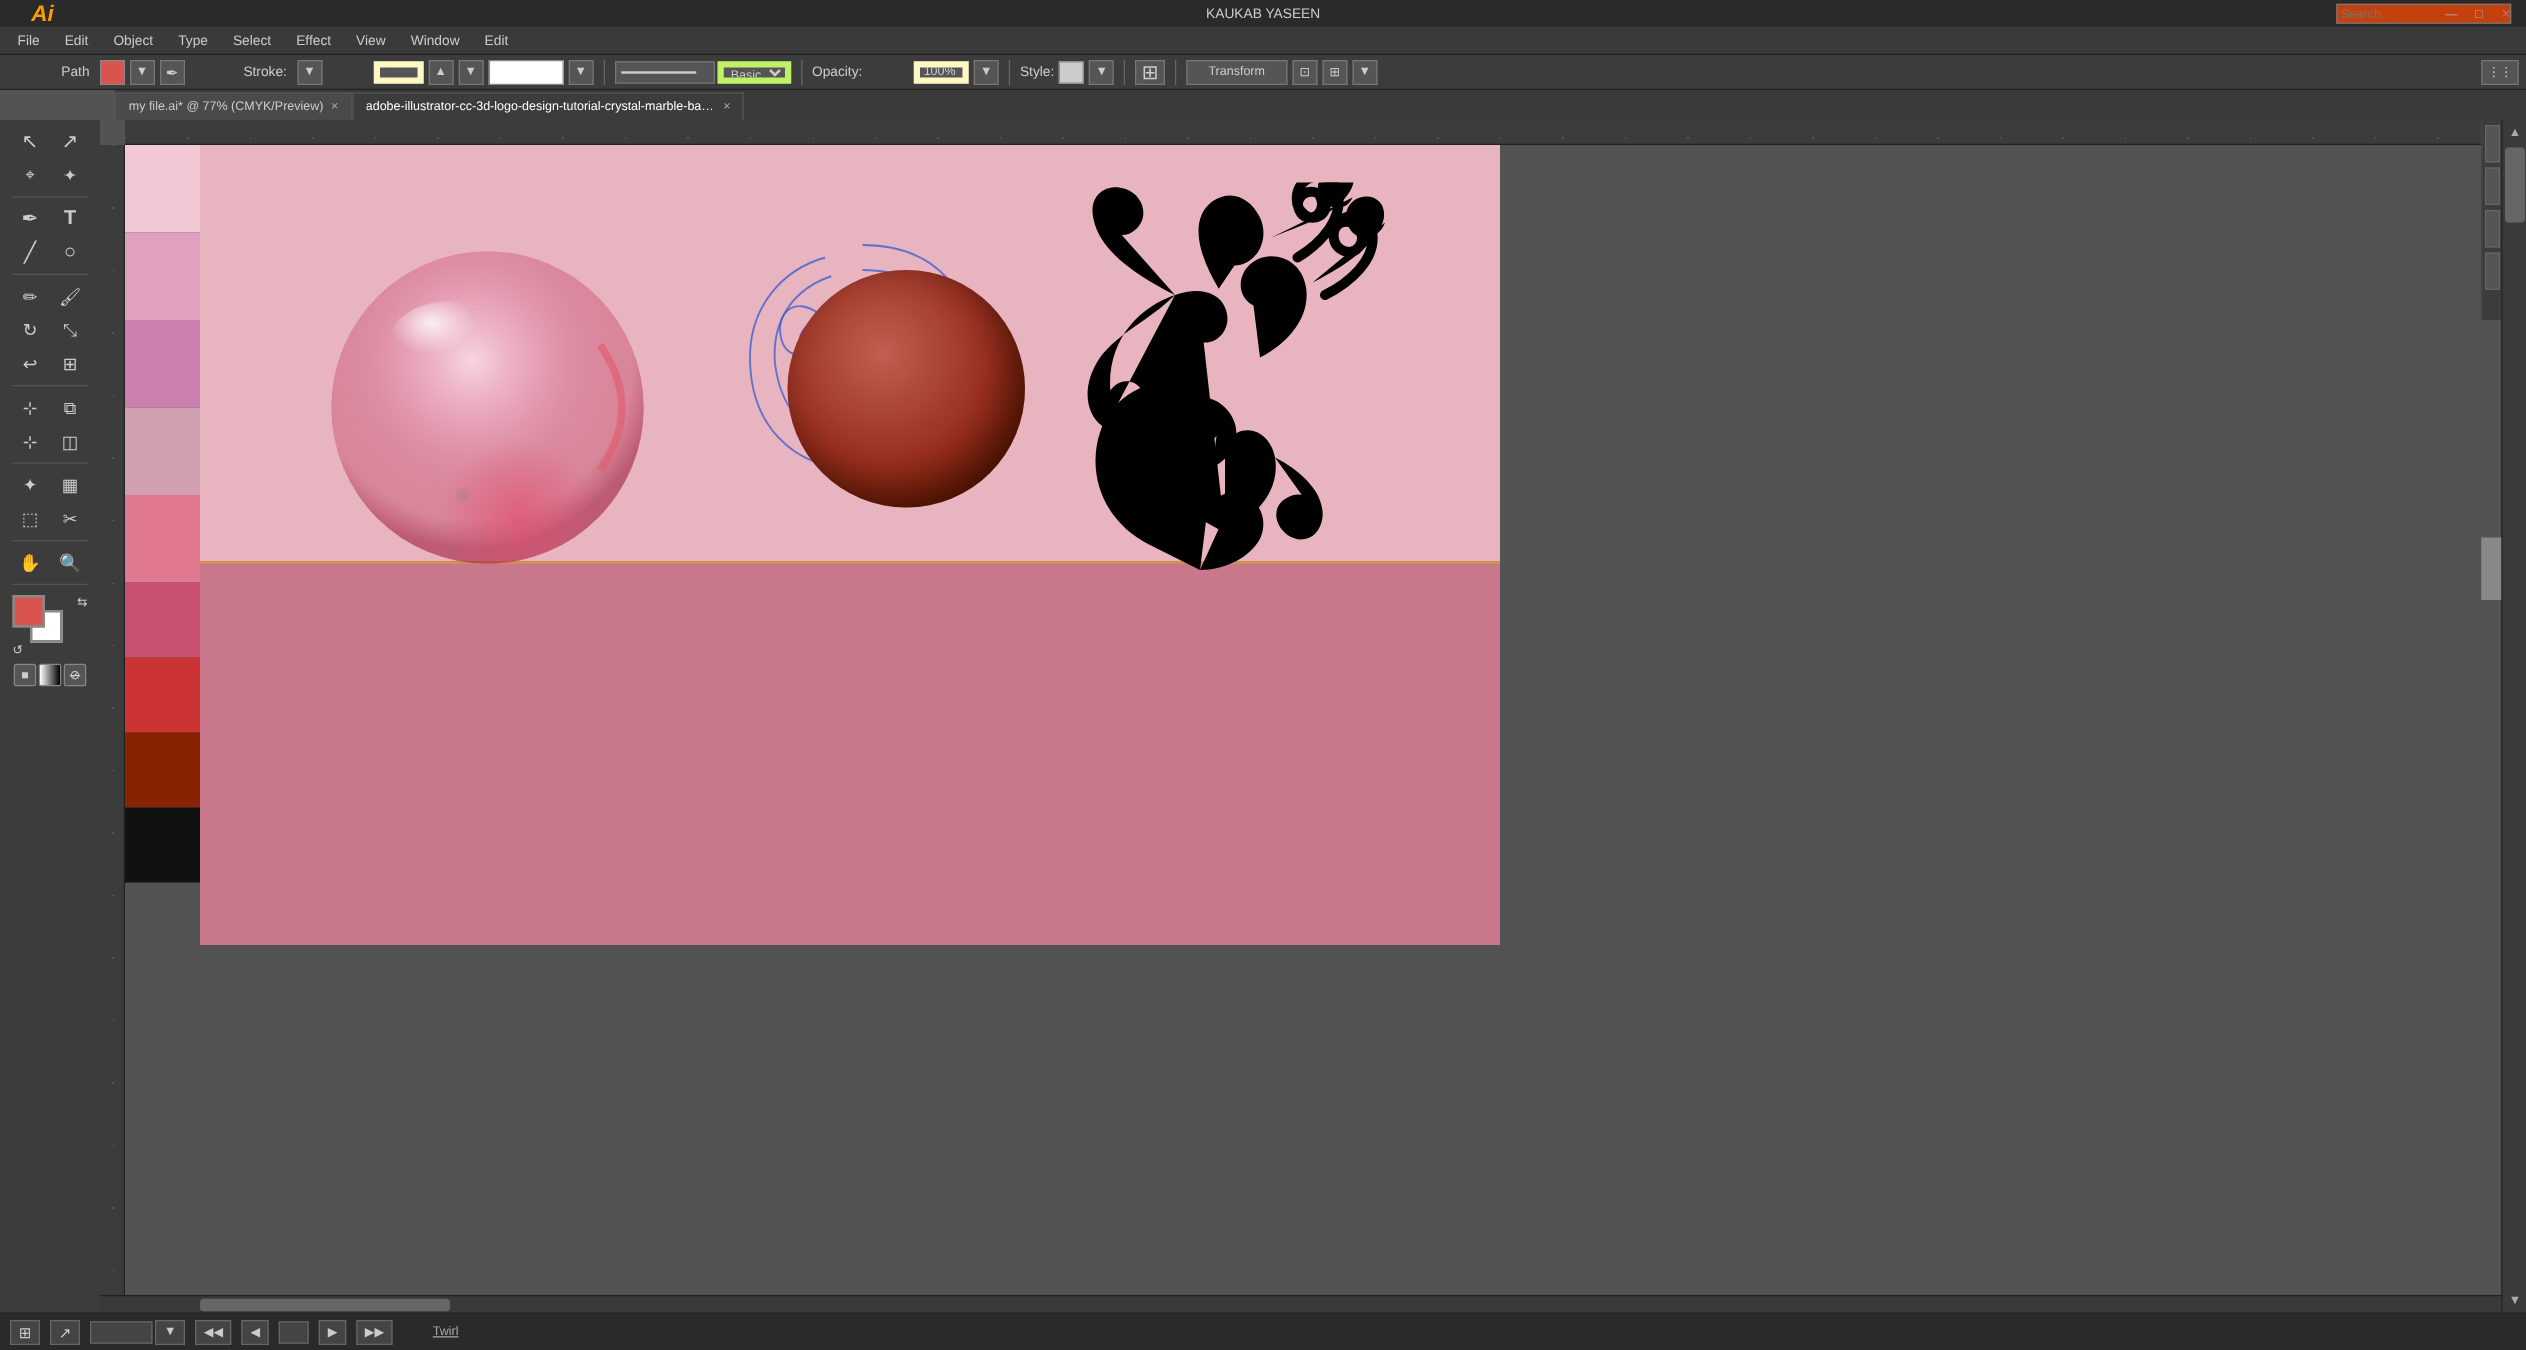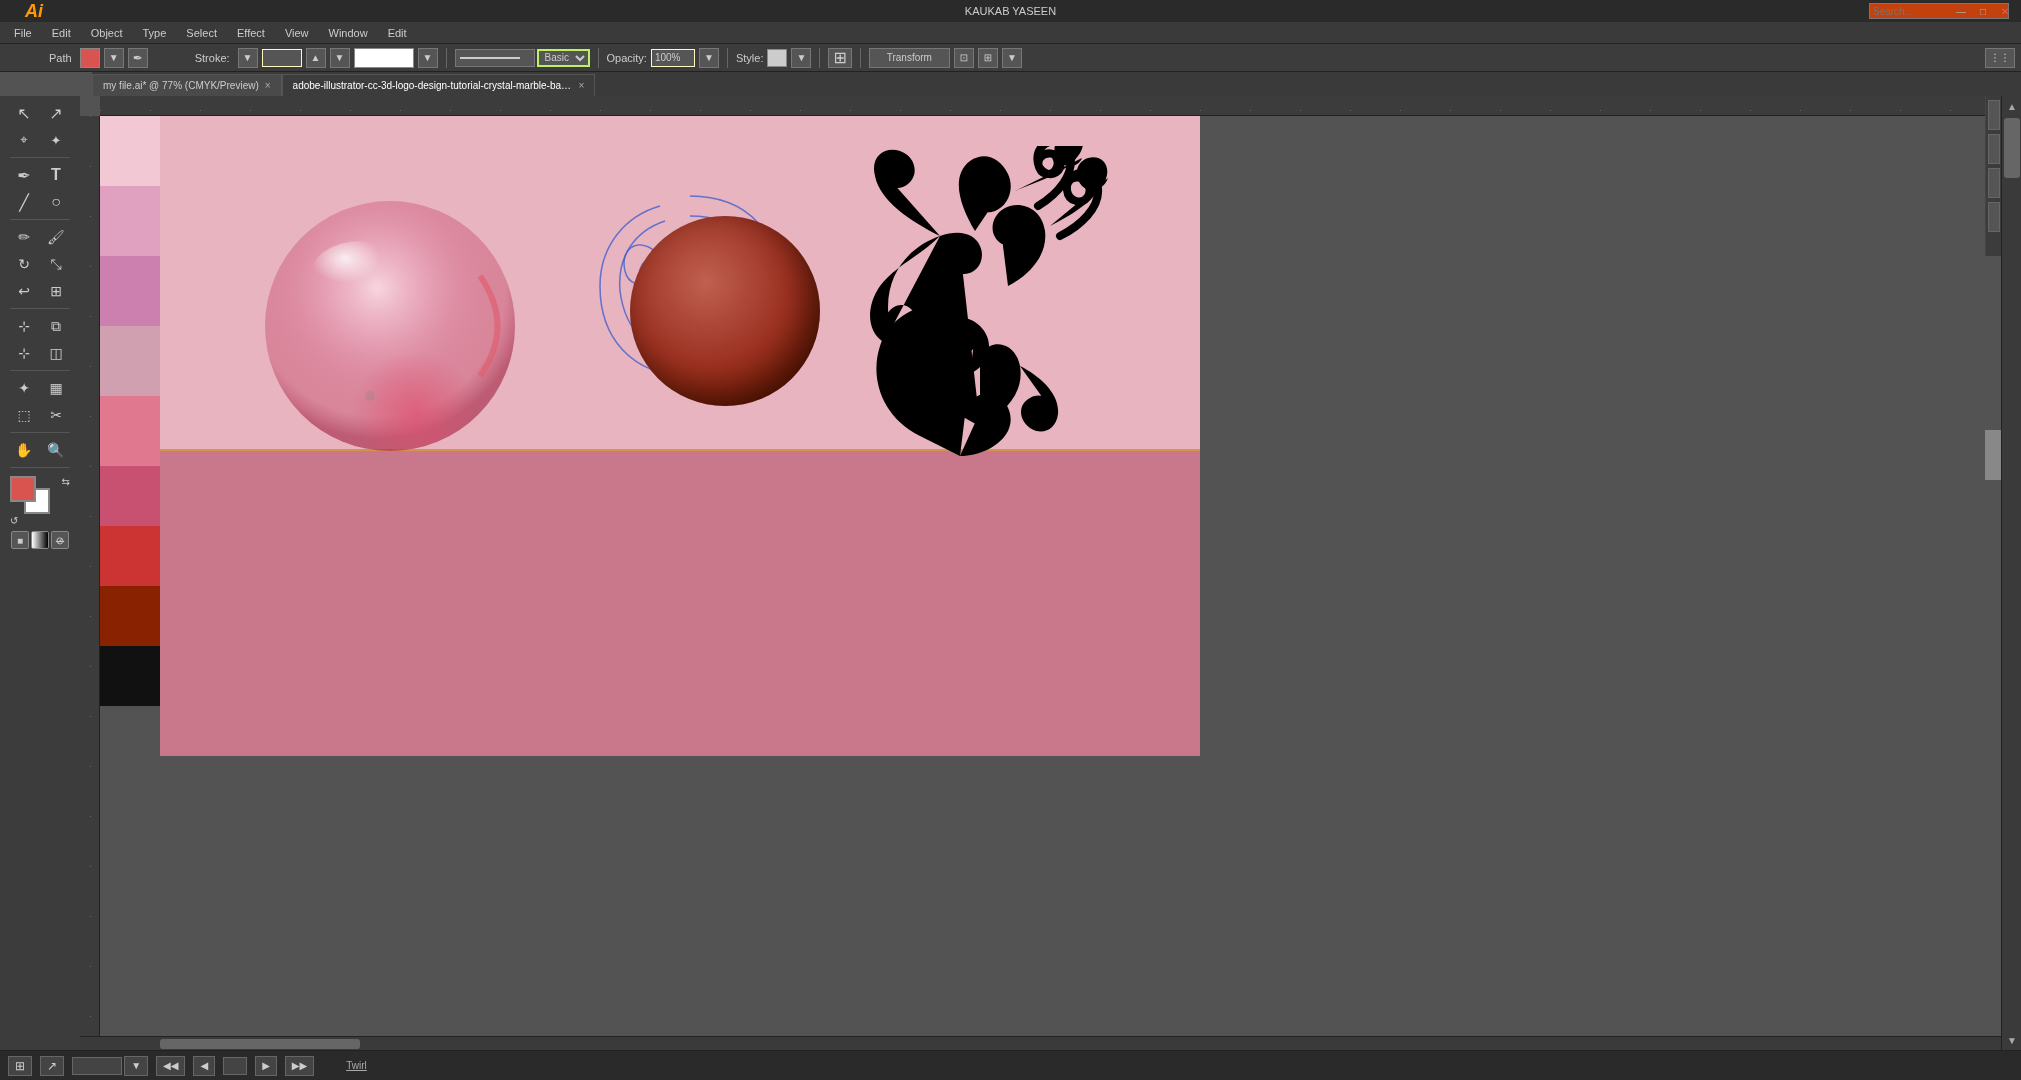--- a/index.html
+++ b/index.html
@@ -26,22 +26,22 @@
     .menu-item { padding: 12px 10px; height: 22px; display: flex; align-items: center; cursor: pointer; color: #ccc; font-size: 11px; }
 
     
     #toolbar {
       position: absolute; top: 44px; left: 0; width: 100%; height: 28px;
       background: #3c3c3c; display: flex; align-items: center; padding: 0 6px; gap: 4px;
       border-bottom: 1px solid #222; z-index: 100;
     }
     .toolbar-label { color: #ccc; font-size: 11px; margin-right: 4px; padding-left: 43px; }
     .toolbar-color-swatch { width: 20px; height: 20px; border: 1px solid #888; cursor: pointer; }
-    .toolbar-input { height: 18px; width: 50px; background: #555; border: 1px solid #fef9c3; color: #ccc; font-size: 10px; padding: 0 3px; }
-    .toolbar-select { height: 18px; background: #555; border: 2px solid #bef264; color: #ccc; font-size: 10px; padding: 0 2px; }
+    .toolbar-input { height: 18px; width: 50px; background: #555; border: 5px solid #fef9c3; color: #ccc; font-size: 10px; padding: 0 3px; margin-left: 37px; }
+    .toolbar-select { height: 18px; background: #555; border: 5px solid #bef264; color: #ccc; font-size: 10px; padding: 0 2px; }
     .toolbar-btn { height: 20px; min-width: 20px; background: #555; border: 1px solid #777; color: #ccc; font-size: 10px; cursor: pointer; display: flex; align-items: center; justify-content: center; padding: 0 4px; }
     .toolbar-sep { width: 1px; height: 20px; background: #666; margin: 0 4px; }
     .opacity-label { color: #ccc; font-size: 11px; }
 
     
     #tabs-bar {
       position: absolute; top: 72px; left: 92px; right: 0; height: 24px;
       background: #3a3a3a; display: flex; align-items: flex-end; z-index: 99;
     }
     .tab {

